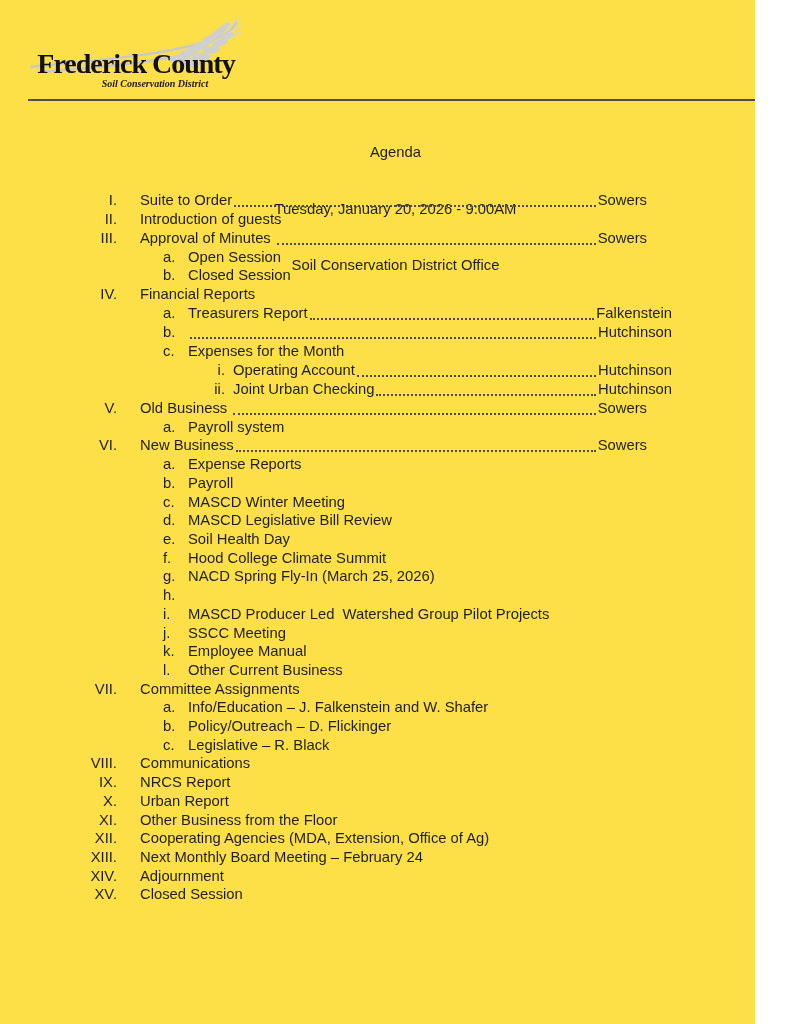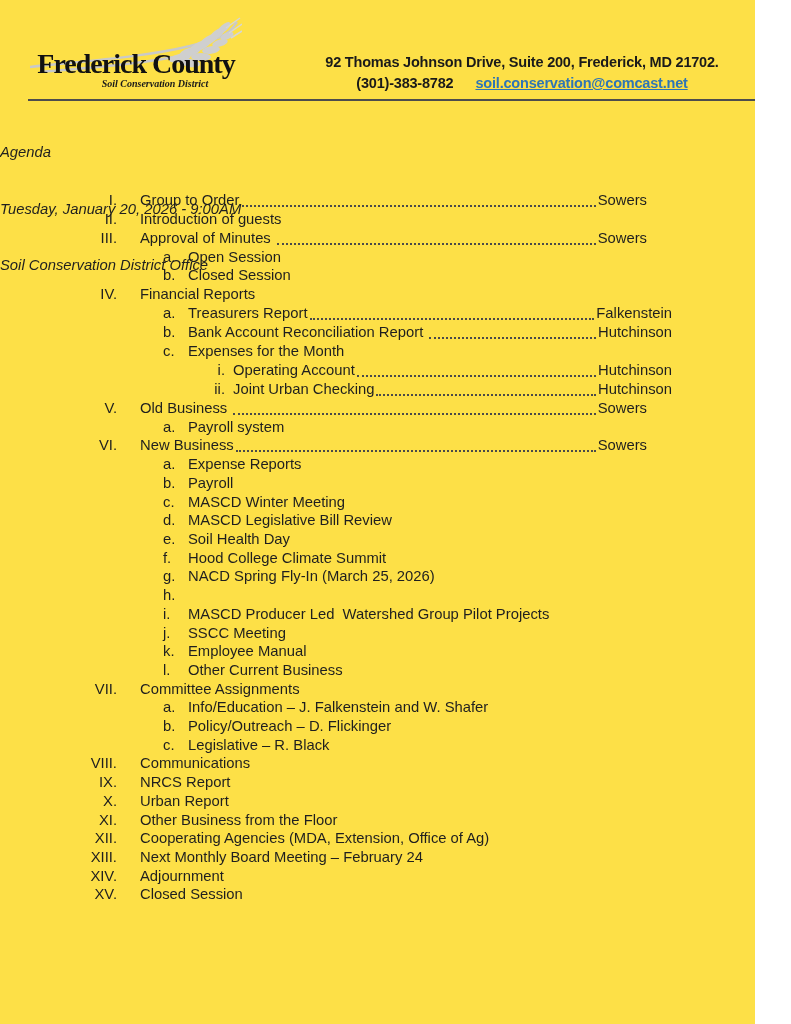--- a/index.html
+++ b/index.html
@@ -29,21 +29,21 @@
     position:absolute;left:318px;top:52px;width:408px;
     text-align:center;font-weight:bold;font-size:14.5px;line-height:21px;
     color:#1a1a1a;letter-spacing:-0.2px;
   }
   .addr-row2{display:flex;justify-content:center;gap:22px;}
   .email-link{color:#2e75b6;text-decoration:underline;cursor:pointer;}
   .rule{position:absolute;left:28px;top:99px;width:735px;border-top:2px solid #4d4d4d;}
   
   .title-block{
     position:absolute;top:106px;left:0;width:791px;
-    text-align:left;font-size:14.8px;line-height:18.7px;white-space:pre-wrap;font-style:italic;
+    text-align:center;font-size:14.8px;line-height:18.7px;white-space:pre-wrap;
   }
   
   .agenda{
     position:absolute;top:191px;left:0;width:791px;
     padding-right:119px;box-sizing:border-box;
     font-size:14.8px;line-height:18.7px;
   }
   .row{display:flex;}
   .row .marker{flex:0 0 auto;}
   .row .txt{white-space:pre-wrap;}
@@ -90,40 +90,33 @@
         <path d="M199 17 L 212 8"></path>
         <path d="M201 22 L 212 15"></path>
       </g>
     </svg>
     <div class="logo-text">
       <div class="logo-line1">Frederick County</div>
       <div class="logo-line2">Soil Conservation District</div>
     </div>
   </div>
 
-  <div class="addr">
-    <div>92 Thomas Johnson Drive, Suite 200, Frederick, MD 21702.</div>
-    <div class="addr-row2">
-      <span>(301)-383-8782</span>
-      <span class="email-link">soil.conservation@comcast.net</span>
-    </div>
-  </div>
 
   <div class="rule"></div>
 
   <div class="title-block">
     <div>Agenda</div>
     <div>Tuesday, January 20, 2026 - 9:00AM</div>
     <div>Soil Conservation District Office</div>
   </div>
 
   <div class="agenda">
       <div class="row lvl1 short">
         <span class="marker">I.</span>
-        <span class="txt">Group to Order</span>
+        <span class="txt">Suite to Order</span>
         <span class="leader"></span>
         <span class="assignee">Sowers</span>
       </div>
       <div class="row lvl1">
         <span class="marker">II.</span>
         <span class="txt">Introduction of guests</span>
       </div>
       <div class="row lvl1 short">
         <span class="marker">III.</span>
         <span class="txt">Approval of Minutes </span>
@@ -143,21 +136,20 @@
         <span class="txt">Financial Reports</span>
       </div>
       <div class="row lvl2">
         <span class="marker">a.</span>
         <span class="txt">Treasurers Report</span>
         <span class="leader"></span>
         <span class="assignee">Falkenstein</span>
       </div>
       <div class="row lvl2">
         <span class="marker">b.</span>
-        <span class="txt">Bank Account Reconciliation Report </span>
         <span class="leader"></span>
         <span class="assignee">Hutchinson</span>
       </div>
       <div class="row lvl2">
         <span class="marker">c.</span>
         <span class="txt">Expenses for the Month</span>
       </div>
       <div class="row lvl3">
         <span class="marker">i.</span>
         <span class="txt">Operating Account</span>

